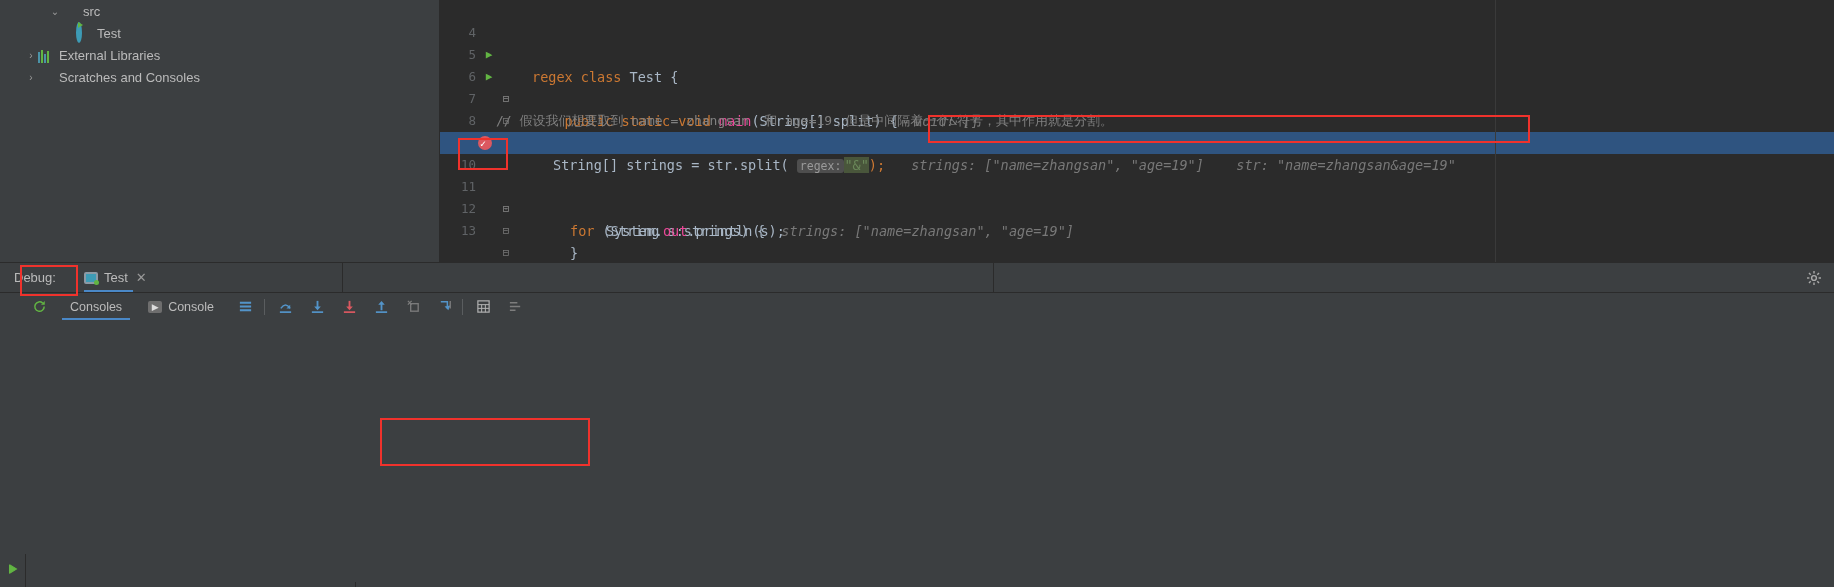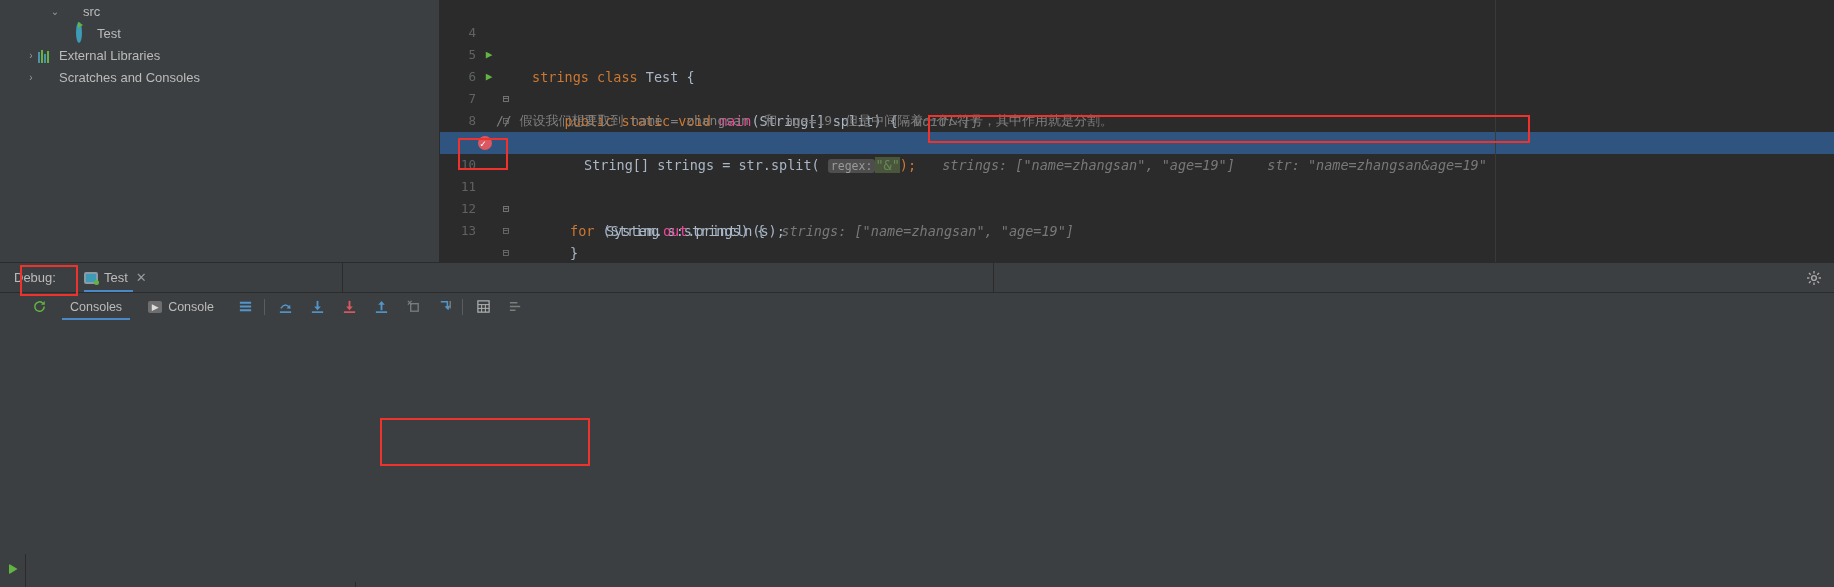--- a/index.html
+++ b/index.html
@@ -160,21 +160,21 @@
       <span class="ico"><span class="ic-scr"></span></span>
       <span>Scratches and Consoles</span>
     </div>
   </div>
 
   <div class="editor">
 
     <div class="code-line">
       <span class="gutter-num">4</span>
       <span class="gutter-run">▶</span>
-      <span class="code-text"><span class="k">strings</span> <span class="k">class</span> <span class="t">Test {</span></span>
+      <span class="code-text"><span class="k">regex</span> <span class="k">class</span> <span class="t">Test {</span></span>
     </div>
 
     <div class="code-line">
       <span class="gutter-num">5</span>
       <span class="gutter-run">▶</span>
       <span class="gutter-fold">⊟</span>
       <span class="code-text">    <span class="k">public static void </span><span class="m">main</span><span class="t">(String[] split) {</span>  <span class="hint">void: []</span></span>
     </div>
 
     <div class="code-line">
@@ -189,21 +189,21 @@
       <span class="code-text" style="left:130px;font-size:13px;"><span class="c">// 方便我们拿到数据，因为我们可以使用 split 方法 去处理分割，拿到我们想要的数据</span></span>
     </div>
 
     <div class="code-line">
       <span class="gutter-num">8</span>
       <span class="code-text" style="left:130px;"><span class="t">String str = </span><span class="s squiggle">"name=zhangsan&amp;age=19"</span><span class="k">;</span>   <span class="hint">str: "name=zhangsan&amp;age=19"</span></span>
     </div>
 
     <div class="code-line">
       <span class="gutter-num">9</span>
-      <span class="code-text" style="left:144px;"><span class="t">String[] strings = str.split(</span> <span class="param-hint">regex:</span><span class="s sep-hl">"&amp;"</span><span class="k">);</span> <span class="hint" style="margin-left:18px;">strings: ["name=zhangsan", "age=19"]</span>    <span class="hint">str: "name=zhangsan&amp;age=19"</span></span>
+      <span class="code-text" style="left:113px;"><span class="t">String[] strings = str.split(</span> <span class="param-hint">regex:</span><span class="s sep-hl">"&amp;"</span><span class="k">);</span> <span class="hint" style="margin-left:18px;">strings: ["name=zhangsan", "age=19"]</span>    <span class="hint">str: "name=zhangsan&amp;age=19"</span></span>
     </div>
 
     <div class="code-line current">
       <span class="gutter-num">10</span>
       <span class="bp"></span>
       <span class="gutter-fold">⊟</span>
       <span class="code-text" style="left:130px;"><span class="k">for</span><span class="t"> (String s:strings) {</span>  <span class="hint">strings: ["name=zhangsan", "age=19"]</span></span>
     </div>
 
     <div class="code-line">

